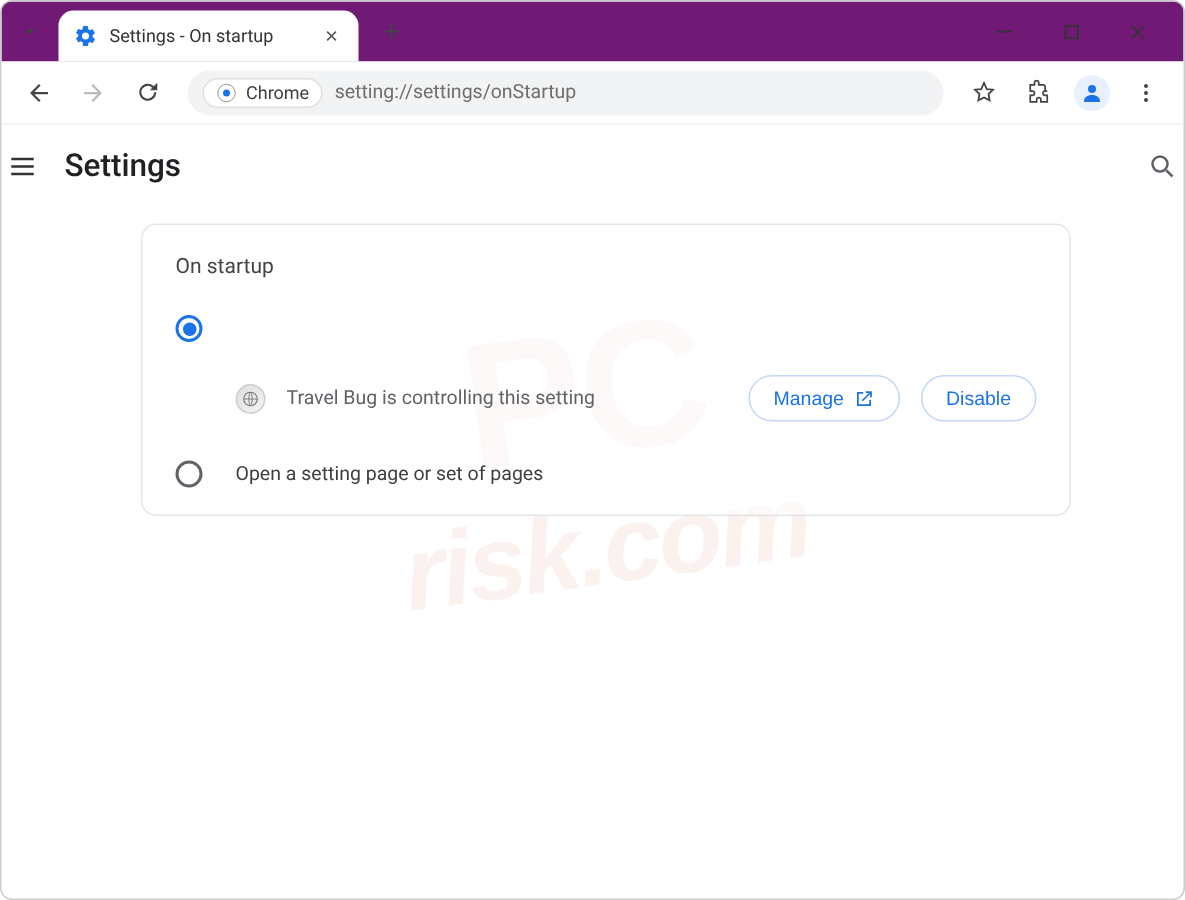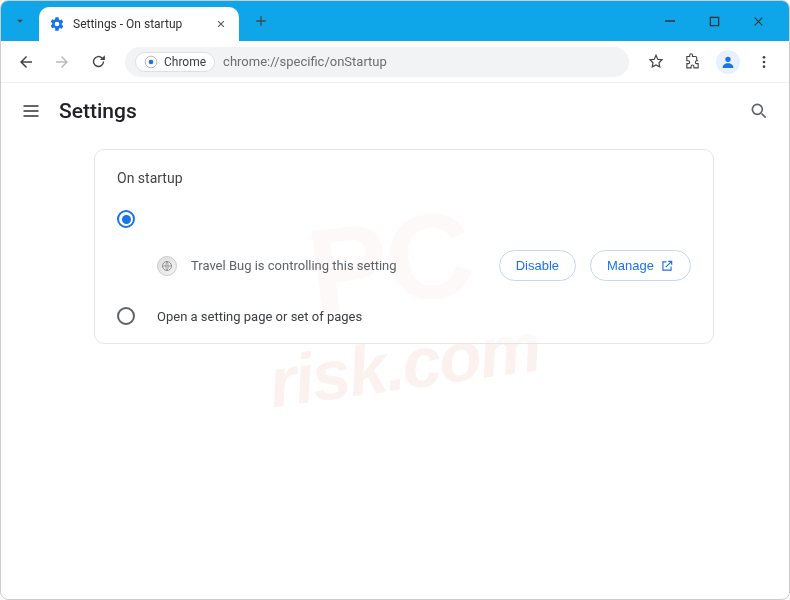--- a/index.html
+++ b/index.html
@@ -27,21 +27,21 @@
     pointer-events: none;
     white-space: nowrap;
     font-family: Arial, sans-serif;
     letter-spacing: -2px;
   }
   .watermark .wm-line { display:block; }
   .watermark .wm-small { font-size: 70px; font-style: italic; }
   
   .titlebar {
     height: 40px;
-    background: #0ea5e9;
+    background: #701a75;
     display: flex;
     align-items: center;
     padding: 0 6px 0 6px;
     position: relative;
     z-index: 2;
   }
   .tab-dropdown {
     width: 26px; height: 26px;
     display: flex; align-items: center; justify-content: center;
     border-radius: 6px;
@@ -132,21 +132,21 @@
   .profile-dot {
     width: 24px; height: 24px; border-radius: 50%;
     background: #e8f0fe;
     display: flex; align-items: center; justify-content: center;
   }
   
   .settings-header {
     height: 56px;
     display: flex;
     align-items: center;
-    padding: 0 20px;
+    padding: 0 4px;
     gap: 18px;
     position: relative;
     z-index: 2;
   }
   .hamburger { cursor:pointer; color:#333; }
   .settings-title { font-size: 21px; color: #202124; font-weight: 500; }
   .search-settings { margin-left: auto; cursor:pointer; color:#5f6368; }
   
   .content {
     position: relative;
@@ -287,21 +287,21 @@
       </svg>
   </div>
   <div class="omnibox">
     <div class="chrome-chip">
       <svg width="14" height="14" viewBox="0 0 24 24">
         <circle cx="12" cy="12" r="10" fill="#fff" stroke="#888" stroke-width="1"></circle>
         <circle cx="12" cy="12" r="4" fill="#1a73e8"></circle>
       </svg>
       <span>Chrome</span>
     </div>
-    <span class="url">chrome://specific/onStartup</span>
+    <span class="url">setting://settings/onStartup</span>
   </div>
   <div class="toolbar-icon">
     <svg width="18" height="18" viewBox="0 0 24 24">
         <path fill="none" stroke="#444" stroke-width="1.6" d="M12 3l2.5 5.5L20 9l-4 4 1 5.5L12 16l-5 2.5L8 13 4 9l5.5-.5z"></path>
       </svg>
   </div>
   <div class="toolbar-icon">
     <svg width="17" height="17" viewBox="0 0 24 24">
         <path fill="none" stroke="#444" stroke-width="1.6" d="M20 11h-2V7a2 2 0 0 0-2-2h-4V3a2 2 0 0 0-4 0v2H4v6h2a2 2 0 0 1 0 4H4v6h6v-2a2 2 0 0 1 4 0v2h6v-6h-2a2 2 0 0 1 0-4z"></path>
       </svg>
@@ -348,28 +348,28 @@
 
     <div class="subrow">
       <div class="ext-icon">
         <svg width="12" height="12" viewBox="0 0 24 24">
             <circle cx="12" cy="12" r="9" fill="none" stroke="#777" stroke-width="1.5"></circle>
             <path stroke="#777" stroke-width="1.2" fill="none" d="M3 12h18M12 3c3 3 3 15 0 18M12 3c-3 3-3 15 0 18"></path>
           </svg>
       </div>
       <span class="ext-text">Travel Bug is controlling this setting</span>
       <button class="pill">
-        <span>Disable</span>
-      </button>
-      <button class="pill">
         <span>Manage</span>
         <svg width="14" height="14" viewBox="0 0 24 24">
             <path fill="none" stroke="#1a73e8" stroke-width="2" d="M14 4h6v6M20 4L10 14M19 13v6H5V5h6"></path>
           </svg>
       </button>
+      <button class="pill">
+        <span>Disable</span>
+      </button>
     </div>
 
 
     <div class="option-row">
       <div class="radio"></div>
       <span class="opt-label">Open a setting page or set of pages</span>
     </div>
   </div>
 </div>
 

